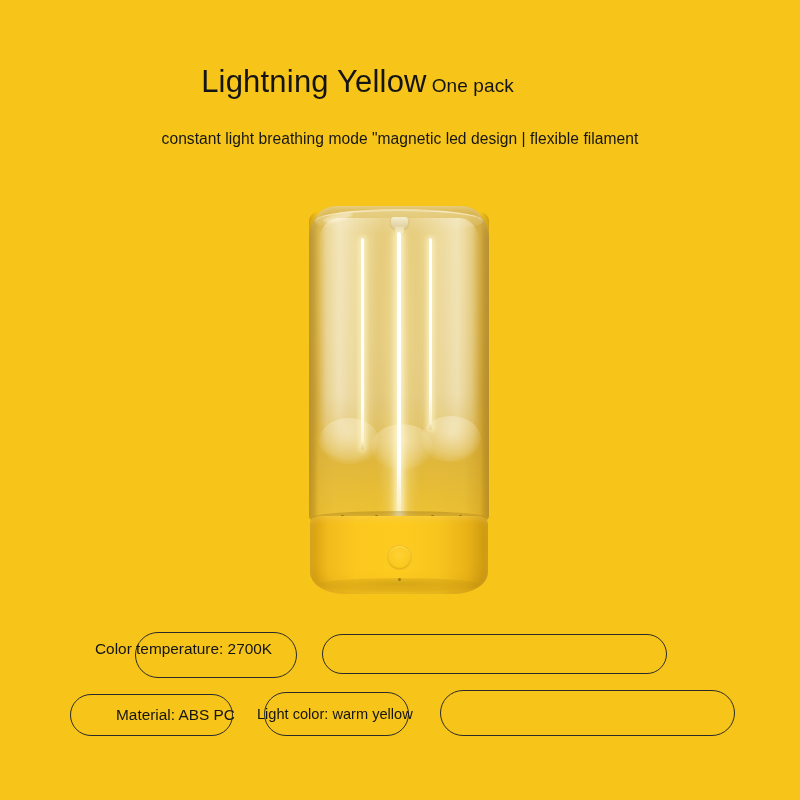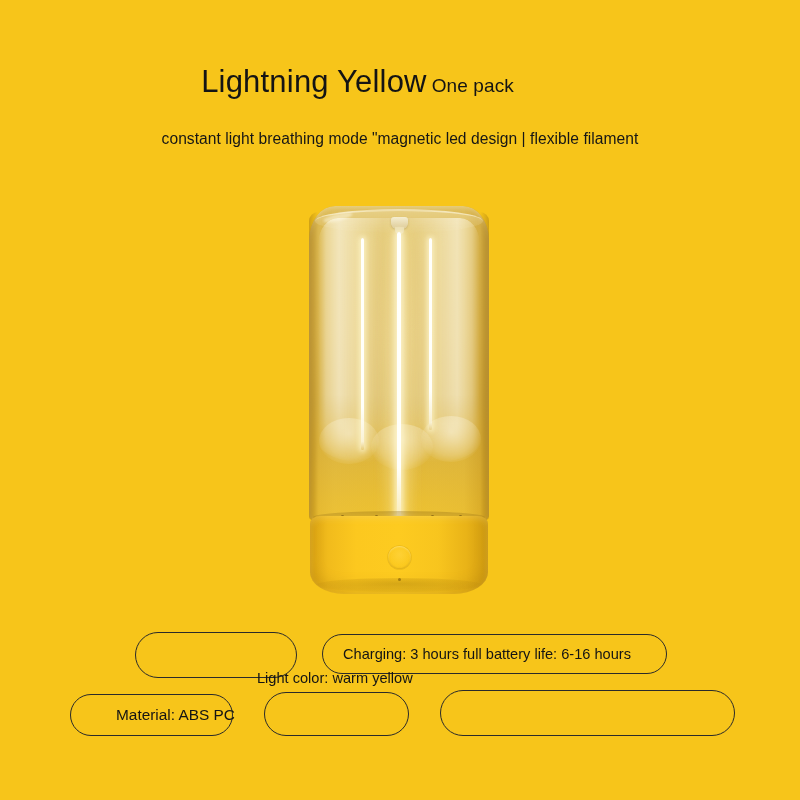--- a/index.html
+++ b/index.html
@@ -347,21 +347,21 @@
   .pill-1 { left: 135px; top: 632px; width: 162px; height: 46px; }
   .text-1 { left: 95px;  top: 641px; }
 
   .pill-2 { left: 322px; top: 634px; width: 345px; height: 40px; }
   .text-2 { left: 343px; top: 647px; font-size: 14.6px; }
 
   .pill-3 { left: 70px;  top: 694px; width: 163px; height: 42px; }
   .text-3 { left: 85px;  top: 707px; margin-left: 31px; }
 
   .pill-4 { left: 264px; top: 692px; width: 145px; height: 44px; }
-  .text-4 { left: 257px; top: 671px; font-size: 14.6px; }
+  .text-4 { left: 257px; top: 707px; font-size: 14.6px; }
 
   .pill-5 { left: 440px; top: 690px; width: 295px; height: 46px; }
   .text-5 { left: 436px; top: 706px; font-size: 15.4px; }
 </style>
 </head>
 <body>
 
 <div class="page" style="background: rgb(247, 197, 26);">
 
   <div class="title-row">
@@ -404,23 +404,23 @@
 
     <div class="base">
       <div class="base-shadow"></div>
     </div>
 
     <div class="power-button"></div>
     <div class="led-dot"></div>
   </div>
 
   <div class="pill pill-1"></div>
+  <div class="pill-text text-1">Color temperature: 2700K</div>
 
   <div class="pill pill-2"></div>
-  <div class="pill-text text-2">Charging: 3 hours full battery life: 6-16 hours</div>
 
   <div class="pill pill-3"></div>
   <div class="pill-text text-3">Material: ABS PC</div>
 
   <div class="pill pill-4"></div>
   <div class="pill-text text-4">Light color: warm yellow</div>
 
   <div class="pill pill-5"></div>
 
 </div>

